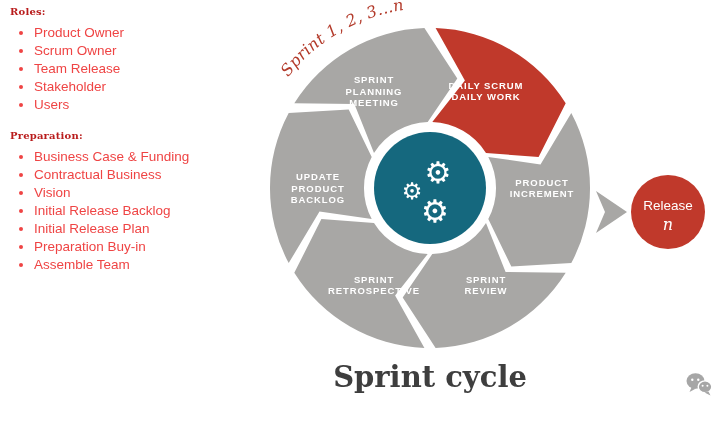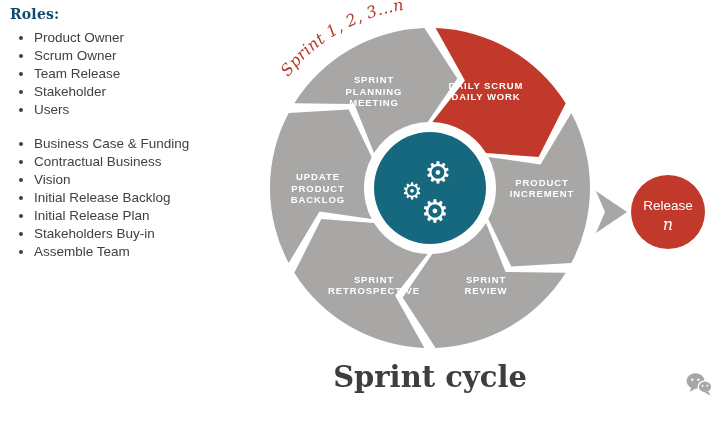--- a/index.html
+++ b/index.html
@@ -1,24 +1,24 @@
 <!DOCTYPE html>
 <html><head>
 <meta charset="utf-8">
 <style>
   * { margin:0; padding:0; box-sizing:border-box; }
   html,body { width:720px; height:421px; }
   body { font-family:"Liberation Sans", sans-serif; background:#ffffff; }
   .canvas { position:relative; width:720px; height:421px; background:#ffffff; overflow:hidden; }
 
   .left-panel { position:absolute; left:10px; top:6px; width:258px; }
-  .section-heading { font-family:"DejaVu Serif", serif; font-weight:bold; font-size:14px;
-                     color:#0c4a6e; letter-spacing:0.2px; }
+  .section-heading { font-family:"DejaVu Serif", serif; font-weight:bold; font-size:10px;
+                     color:#b91c1c; letter-spacing:0.2px; }
   .bullet-list { margin:7px 0 16px 0; padding-left:24px; list-style:disc; }
-  .bullet-list li { font-size:13.5px; line-height:18px; color:#404040; }
+  .bullet-list li { font-size:13.5px; line-height:18px; color:#ef4444; }
 
   #cycle-svg { position:absolute; left:0; top:0; }
   .seg-label { font-family:"Liberation Sans", sans-serif; font-weight:bold; font-size:9.5px;
                letter-spacing:0.9px; fill:#ffffff; }
   .gear { fill:#ffffff; font-family:"DejaVu Sans", sans-serif; text-anchor:middle; }
   .sprint-label { font-family:"DejaVu Serif", serif; font-style:italic; font-size:16px;
                   fill:#b33a2a; letter-spacing:0.3px; }
   .release-text { fill:#ffffff; font-size:13.5px; font-family:"Liberation Sans", sans-serif; }
   .release-n { fill:#ffffff; font-size:16px; font-style:italic; font-family:"DejaVu Serif", serif; }
 
@@ -35,27 +35,28 @@
 
   <div class="left-panel">
     <div class="section-heading">Roles:</div>
     <ul class="bullet-list" id="roles-list">
         <li>Product Owner</li>
         <li>Scrum Owner</li>
         <li>Team Release</li>
         <li>Stakeholder</li>
         <li>Users</li>
       </ul>
+    <div class="section-heading">Preparation:</div>
     <ul class="bullet-list" id="prep-list">
         <li>Business Case &amp; Funding</li>
         <li>Contractual Business</li>
         <li>Vision</li>
         <li>Initial Release Backlog</li>
         <li>Initial Release Plan</li>
-        <li>Stakeholders Buy-in</li>
+        <li>Preparation Buy-in</li>
         <li>Assemble Team</li>
       </ul>
   </div>
 
   <svg id="cycle-svg" width="720" height="421" viewBox="0 0 720 421">
     <defs>
       <path id="sprint-arc" d="M288.2,77.2 A180,180 0 0 1 476.6,14.1" fill="none"></path>
     </defs>
 
     <g id="segments-layer">

